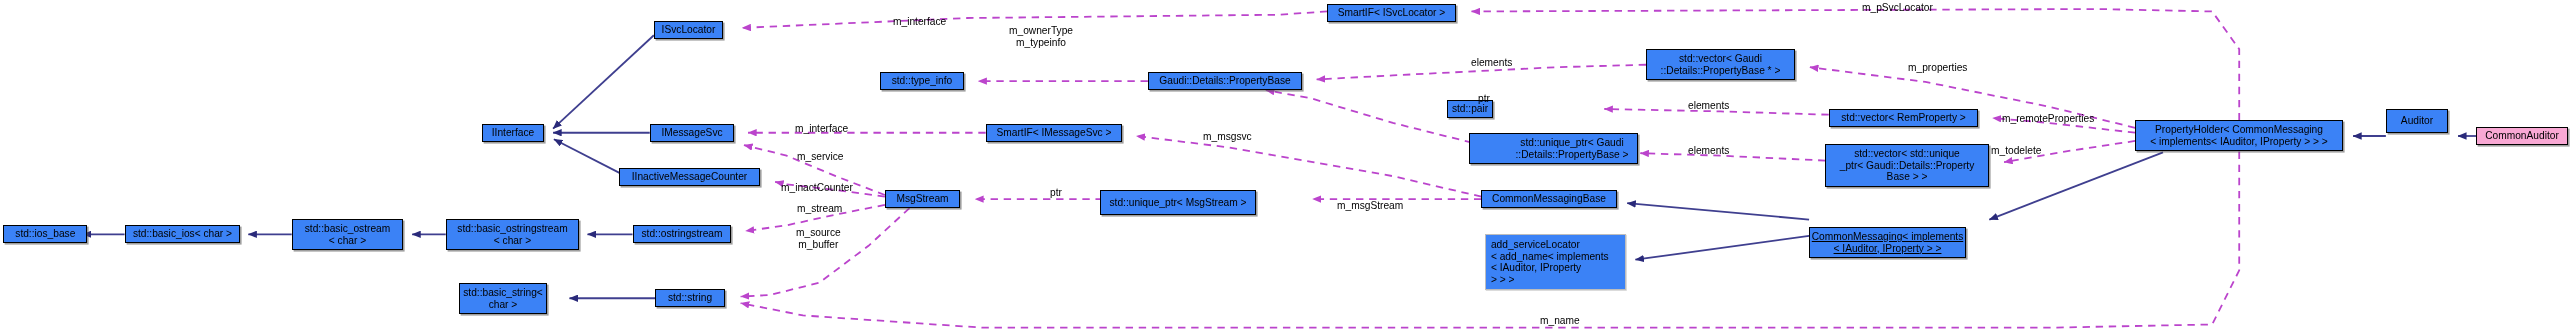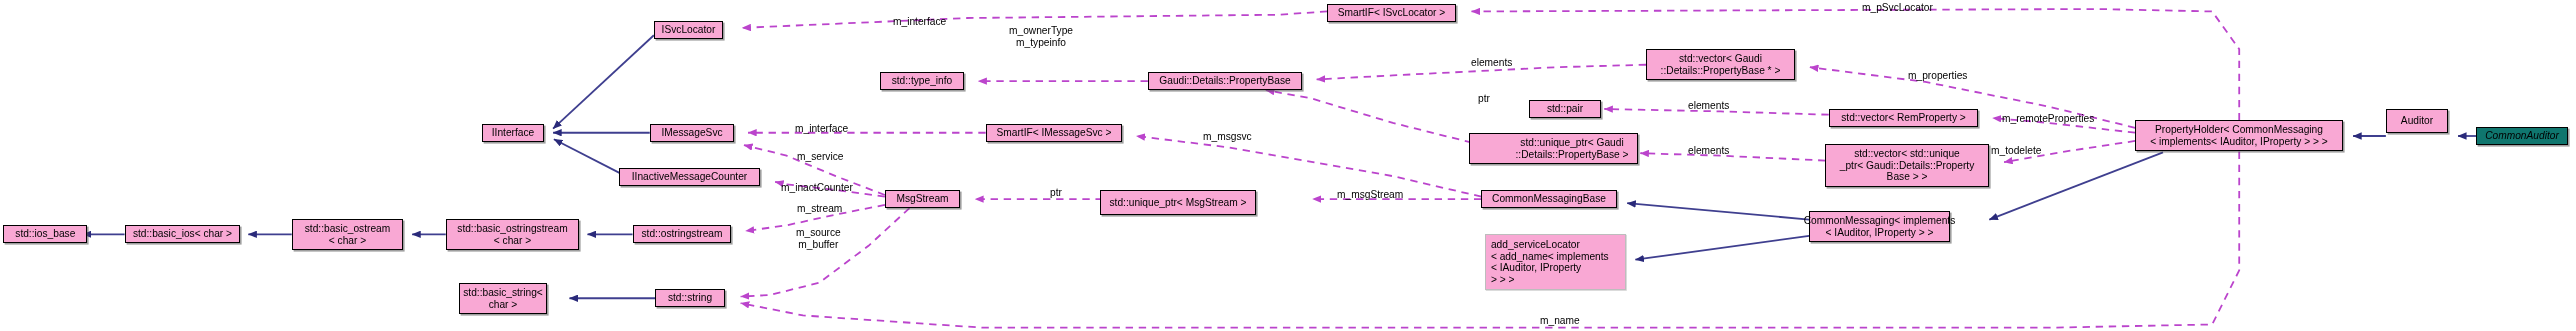--- a/index.html
+++ b/index.html
@@ -21,36 +21,35 @@
     position: absolute;
     left: 0;
     top: 0;
     width: 2576px;
     height: 331px;
   }
   .node {
     position: absolute;
     box-sizing: border-box;
     border: 0.8px solid #000000;
-    background: #f9a8d4;
+    background: #3b82f6;
     color: #000000;
     font-size: 10.2px;
     line-height: 11.5px;
     text-align: center;
     display: flex;
     align-items: center;
     justify-content: center;
     white-space: pre;
     box-shadow: 1.6px 1.6px 0 0 rgba(80,80,80,0.55);
     z-index: 5;
   }
   .node.current {
-    background: #0f766e;
+    background: #f9a8d4;
     border-color: #000000;
-    font-style: italic;
   }
   .node.faint {
     border: 0.8px solid #bdbdbd;
     box-shadow: 0.8px 0.8px 0 0 rgba(200,200,200,0.8);
   }
   .node.leftalign {
     text-align: left;
     justify-content: flex-start;
     padding-left: 4.9px;
   }
@@ -134,57 +133,57 @@
       <div class="node" style="left: 650px; top: 124px; width: 84px; height: 18px;">IMessageSvc</div>
       <div class="node" style="left: 619px; top: 168px; width: 141px; height: 18px;">IInactiveMessageCounter</div>
       <div class="node" style="left: 880px; top: 72px; width: 84px; height: 18px;">std::type_info</div>
       <div class="node" style="left: 1148px; top: 72px; width: 154px; height: 18px;">Gaudi::Details::PropertyBase</div>
       <div class="node" style="left: 986px; top: 124px; width: 136px; height: 18px;">SmartIF&lt; IMessageSvc &gt;</div>
       <div class="node" style="left: 885px; top: 190px; width: 75px; height: 18px;">MsgStream</div>
       <div class="node" style="left: 1100px; top: 190px; width: 156px; height: 25px;">std::unique_ptr&lt; MsgStream &gt;</div>
       <div class="node" style="left: 1327px; top: 4.1px; width: 129px; height: 18px;">SmartIF&lt; ISvcLocator &gt;</div>
       <div class="node" style="left: 1646px; top: 49px; width: 149px; height: 31px;">std::vector&lt; Gaudi
 ::Details::PropertyBase * &gt;</div>
-      <div class="node" style="left: 1529px; top: 100px; width: 72px; height: 18px;">std::pair</div>
+      <div class="node" style="left: 1447px; top: 100px; width: 46px; height: 18px;">std::pair</div>
       <div class="node" style="left: 1829px; top: 109px; width: 149px; height: 18px;">std::vector&lt; RemProperty &gt;</div>
       <div class="node" style="left: 1469px; top: 133px; width: 169px; height: 31px; padding-left: 37px;">std::unique_ptr&lt; Gaudi
 ::Details::PropertyBase &gt;</div>
       <div class="node" style="left: 1825px; top: 144px; width: 164px; height: 43px;">std::vector&lt; std::unique
 _ptr&lt; Gaudi::Details::Property
 Base &gt; &gt;</div>
       <div class="node" style="left: 1481px; top: 190px; width: 136px; height: 18px;">CommonMessagingBase</div>
       <div class="node" style="left: 2135px; top: 120px; width: 208px; height: 31px;">PropertyHolder&lt; CommonMessaging
 &lt; implements&lt; IAuditor, IProperty &gt; &gt; &gt;</div>
-      <div class="node" style="left: 1809px; top: 211px; width: 141px; height: 31px;">CommonMessaging&lt; implements
+      <div class="node" style="left: 1809px; top: 227px; width: 157px; height: 31px; text-decoration: underline;">CommonMessaging&lt; implements
 &lt; IAuditor, IProperty &gt; &gt;</div>
       <div class="node faint leftalign" style="left: 1485px; top: 234px; width: 141px; height: 56px;">add_serviceLocator
 &lt; add_name&lt; implements
 &lt; IAuditor, IProperty
 &gt; &gt; &gt;</div>
       <div class="node" style="left: 2386px; top: 109px; width: 62px; height: 24px;">Auditor</div>
       <div class="node current" style="left: 2476px; top: 127px; width: 92px; height: 18px;">CommonAuditor</div>
     </div>
   <div id="labels">
       <div class="edge-label" style="left: 893px; top: 16.4px;">m_interface</div>
       <div class="edge-label" style="left: 1862px; top: 1.6px;">m_pSvcLocator</div>
       <div class="edge-label" style="left: 1009px; top: 25.4px;">m_ownerType
 m_typeinfo</div>
       <div class="edge-label" style="left: 1471px; top: 57px;">elements</div>
-      <div class="edge-label" style="left: 1876px; top: 70px; padding-left: 32px;">m_properties</div>
+      <div class="edge-label" style="left: 1876px; top: 62px; padding-left: 32px;">m_properties</div>
       <div class="edge-label" style="left: 1478px; top: 93px;">ptr</div>
       <div class="edge-label" style="left: 795px; top: 123px;">m_interface</div>
       <div class="edge-label" style="left: 1688px; top: 100px;">elements</div>
       <div class="edge-label" style="left: 2002px; top: 113px;">m_remoteProperties</div>
       <div class="edge-label" style="left: 1203px; top: 131px;">m_msgsvc</div>
       <div class="edge-label" style="left: 797px; top: 151px;">m_service</div>
       <div class="edge-label" style="left: 1688px; top: 145px;">elements</div>
       <div class="edge-label" style="left: 1991px; top: 145px;">m_todelete</div>
       <div class="edge-label" style="left: 781px; top: 182px;">m_inactCounter</div>
       <div class="edge-label" style="left: 1050px; top: 187px;">ptr</div>
-      <div class="edge-label" style="left: 1337px; top: 189px;">m_msgStream</div>
+      <div class="edge-label" style="left: 1337px; top: 200px;">m_msgStream</div>
       <div class="edge-label" style="left: 797px; top: 203px;">m_stream</div>
       <div class="edge-label" style="left: 796px; top: 227px;">m_source
 m_buffer</div>
       <div class="edge-label" style="left: 1540px; top: 315px;">m_name</div>
     </div>
 
 </div>
 
 
 </body></html>

